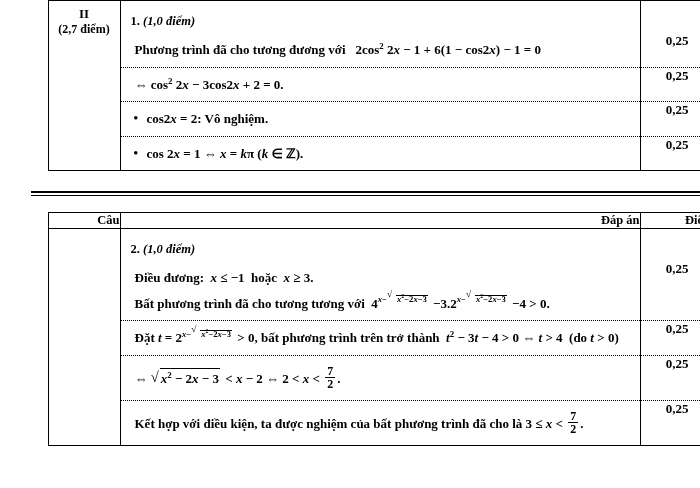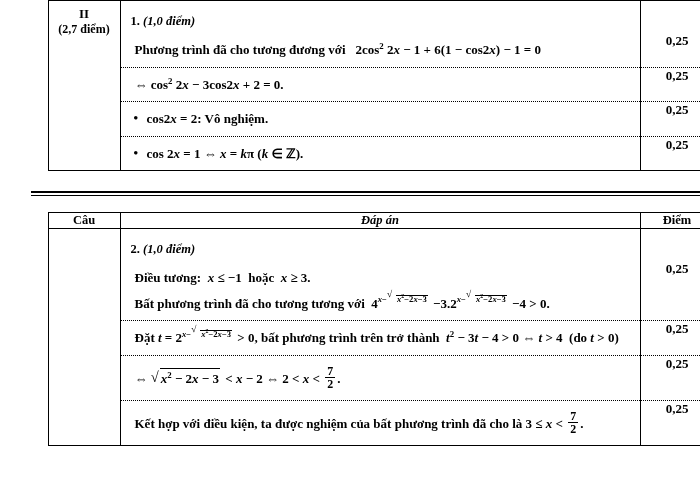--- a/index.html
+++ b/index.html
@@ -134,24 +134,24 @@
   }
   .hr-thin {
     border: none;
     border-top: 1px solid #000;
     margin: 2px 0 0 0;
   }
 
   .hdr-cell {
     font-weight: bold;
     font-size: 12.5px;
-    text-align: center;
+    text-align: right;
     padding: 6px 0 6px 0;
   }
-  .hdr-dapan { font-style: italic; }
+  .hdr-dapan { }
 
   .spacer-block { height: 16px; }
 </style>
 </head>
 <body>
 
 <div class="page">
 
   <table class="doc">
     <colgroup>
@@ -240,21 +240,21 @@
             <span class="num">2.</span>
             <span>(1,0 điểm)</span>
           </div>
         </td>
         <td class="no-bottom"></td>
       </tr>
 
       <tr>
         <td class="dotted-bottom no-top">
           <div class="math-line" style="padding-bottom:2px;">
-            <span>Điều tương:</span>
+            <span>Điều đương:</span>
             <span class="mf">&nbsp;<span class="mi">x</span> ≤ −1&nbsp; hoặc&nbsp; <span class="mi">x</span> ≥ 3.</span>
           </div>
           <div class="math-line" style="padding-top:4px;">
             <span>Bất phương trình đã cho tương tương với</span>
             <span class="mf">&nbsp;4<span class="expo"><span class="mi">x</span>−<span class="sqrt"><span class="rad"><span class="mi">x</span><sup class="pw">2</sup>−2<span class="mi">x</span>−3</span></span></span>
               −3.2<span class="expo"><span class="mi">x</span>−<span class="sqrt"><span class="rad"><span class="mi">x</span><sup class="pw">2</sup>−2<span class="mi">x</span>−3</span></span></span>
               −4 &gt; 0.</span>
           </div>
         </td>
         <td class="dotted-bottom no-top score score-row-tall">0,25</td>

